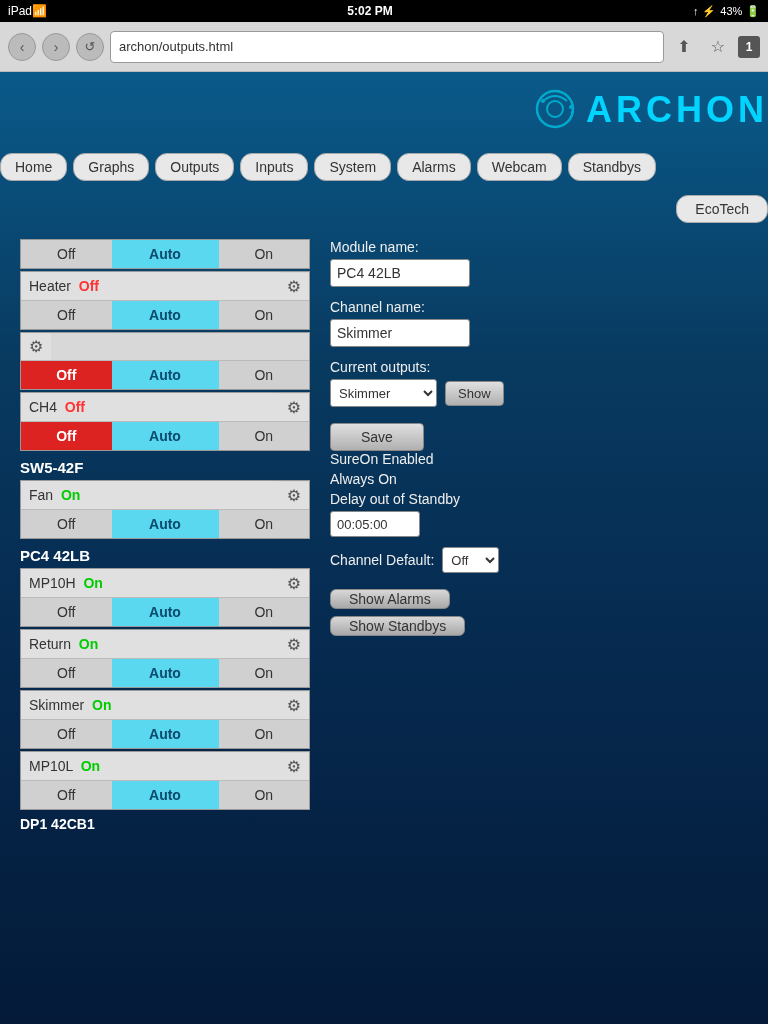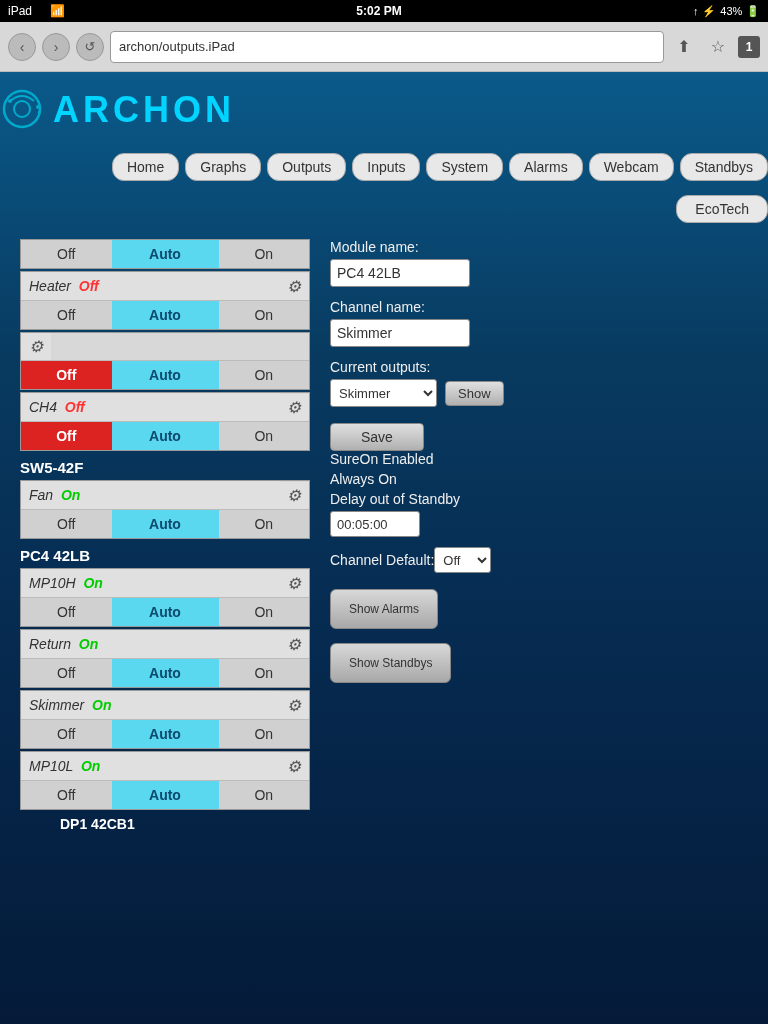--- a/index.html
+++ b/index.html
@@ -16,21 +16,21 @@
     .status-bar {
       background: #000;
       color: #fff;
       height: 22px;
       display: flex;
       align-items: center;
       justify-content: space-between;
       padding: 0 8px;
       font-size: 12px;
     }
-    .status-left { display: flex; gap: 18px; }
+    .status-left { display: flex; gap: 0; }
     .status-center { font-weight: bold; text-align: center; }
     .status-right { display: flex; gap: 4px; align-items: center; font-size: 11px; }
 
     
     .browser-bar {
       background: #d8d8d8;
       height: 50px;
       display: flex;
       align-items: center;
       padding: 0 8px;
@@ -81,21 +81,21 @@
 
     
     .content {
       background: linear-gradient(180deg, #0a5a8a 0%, #083a60 30%, #062a50 60%, #041a38 100%);
       min-height: 952px;
       padding-bottom: 20px;
     }
 
     
     .header {
-      text-align: left;
+      text-align: right;
       padding: 15px 0 10px;
     }
     .logo-container {
       display: inline-flex;
       align-items: center;
       gap: 8px;
     }
     .logo-icon {
       width: 45px; height: 45px;
     }
@@ -103,21 +103,21 @@
       font-size: 36px;
       font-weight: bold;
       color: #00d4ff;
       letter-spacing: 4px;
       font-family: Arial, sans-serif;
     }
 
     
     .nav {
       display: flex;
-      justify-content: flex-end;
+      justify-content: flex-start;
       gap: 6px;
       padding: 8px 0;
       flex-wrap: wrap;
     }
     .nav-item {
       background: #e8e8e8;
       border: 1px solid #aaa;
       border-radius: 12px;
       padding: 5px 14px;
       font-size: 14px;
@@ -165,21 +165,20 @@
       background: #c8c8c8;
       border: 1px solid #999;
       margin-bottom: 2px;
     }
 
     .channel-row {
       display: flex;
       align-items: center;
       background: #d8d8d8;
       border-bottom: 1px solid #bbb;
-      font-style: italic;
     }
     .channel-name {
       flex: 1;
       padding: 6px 8px;
       font-size: 14px;
       color: #333;
       background: #e0e0e0;
     }
     .channel-status-red { color: #ff3333; font-weight: bold; }
     .channel-status-green { color: #00cc00; font-weight: bold; }
@@ -305,55 +304,55 @@
       padding: 0 6px;
       font-size: 13px;
       background: #fff;
       color: #333;
       margin-bottom: 10px;
     }
 
     .default-row {
       display: flex;
       align-items: center;
+      gap: 8px;
       margin-bottom: 16px;
     }
     .default-label {
       font-size: 14px;
       color: #eee;
     }
     .default-select {
       height: 26px;
       padding: 0 4px;
       font-size: 13px;
       border: 1px solid #888;
       border-radius: 3px;
       background: #fff;
       color: #333;
     }
 
     .action-btn {
       background: linear-gradient(180deg, #d8d8d8 0%, #a8a8a8 100%);
       border: 1px solid #888;
       border-radius: 6px;
-      padding: 12px 18px;
-      font-size: 12px;
+      padding: 1px 18px;
+      font-size: 14px;
       cursor: pointer;
       color: #333;
       display: block;
-      margin-bottom: 14px;
+      margin-bottom: 7px;
     }
 
     
     .partial-label {
       color: #fff;
       font-weight: bold;
       font-size: 14px;
       padding: 4px 0 2px;
-      margin-left: 40px;
     }
   </style>
 </head>
 <body>
 
 <div class="status-bar">
   <div class="status-left">
     <span>iPad</span>
     <span>📶</span>
   </div>
@@ -364,21 +363,21 @@
     <span>43%</span>
     <span>🔋</span>
   </div>
 </div>
 
 <div class="browser-bar">
   <div class="nav-btn">‹</div>
   <div class="nav-btn">›</div>
   <div class="refresh-btn">↺</div>
   <div class="address-bar">
-    <span>archon/outputs.iPad</span>
+    <span>archon/outputs.html</span>
   </div>
   <div class="browser-icons">
     <div class="browser-icon-btn">⬆</div>
     <div class="browser-icon-btn">☆</div>
     <div class="tab-badge">1</div>
   </div>
 </div>
 
 <div class="content">
 

